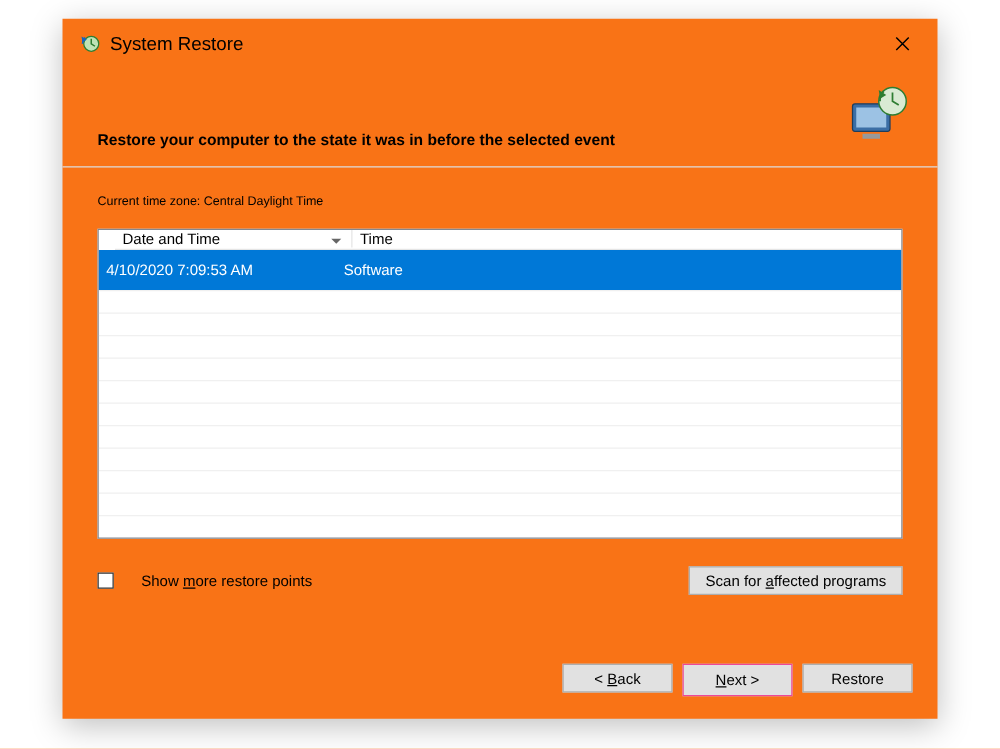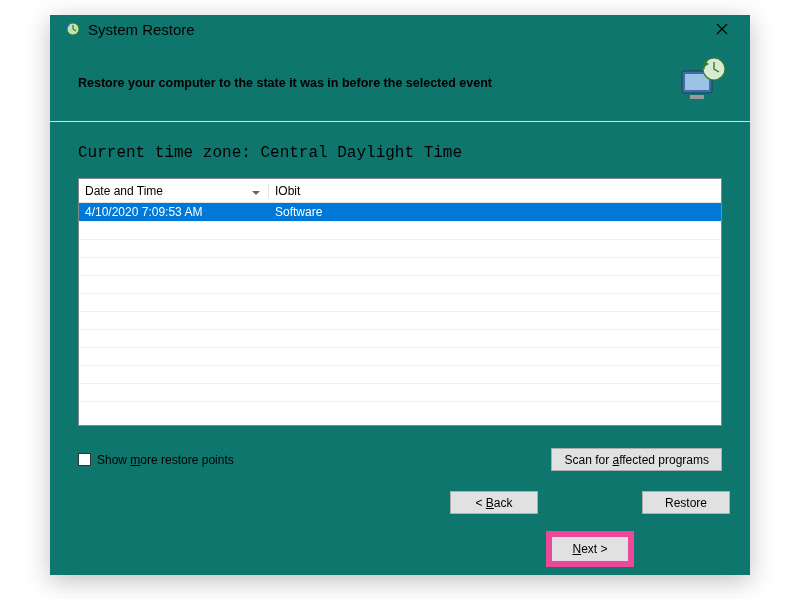--- a/index.html
+++ b/index.html
@@ -10,74 +10,75 @@
       width: 800px;
       height: 599px;
       position: relative;
     }
     .window {
       position: absolute;
       left: 50px;
       top: 15px;
       width: 700px;
       height: 560px;
-      background: #0f766e;
+      background: #f97316;
       box-shadow: 0 6px 24px rgba(0,0,0,0.25);
       display: flex;
       flex-direction: column;
     }
     .titlebar {
       height: 40px;
       display: flex;
       align-items: center;
       padding: 0 8px 0 12px;
       gap: 8px;
     }
     .titlebar .ticon { width: 18px; height: 18px; }
     .titlebar .ttitle { font-size: 15px; color: #000; flex: 1; }
     .titlebar .close {
       width: 40px; height: 28px; display:flex; align-items:center; justify-content:center;
       font-size: 16px; color:#333; cursor:pointer;
     }
     .header {
       display: flex;
-      align-items: center;
+      align-items: flex-end;
       gap: 12px;
       padding: 12px 22px 14px 28px;
       border-bottom: 1px solid #ddd;
     }
     .header .htext {
       font-weight: 700;
       font-size: 12.5px;
       color: #000;
       flex: 1;
       padding-top: 4px;
     }
     .header .hicon { width: 52px; height: 52px; }
     .content {
       flex: 1;
       padding: 22px 28px 6px 28px;
       display: flex;
       flex-direction: column;
     }
-    .tzline { font-size: 16px; color:#000; margin-bottom: 16px; font-family: Liberation Mono, monospace; }
+    .tzline { font-size: 10px; color:#000; margin-bottom: 16px; }
     .table-wrap {
       border: 1px solid #828790;
       background: #fff;
       height: 248px;
       overflow: hidden;
       display: flex;
       flex-direction: column;
     }
     .thead {
       display: flex;
       background: #fff;
       border-bottom: 1px solid #e5e5e5;
       height: 24px;
-      align-items: center;
+      align-items: flex-start;
+      margin-left: 13px;
     }
     .th {
       display:flex; align-items:center;
       padding: 0 6px;
       font-size: 12px;
       border-right: 1px solid #e5e5e5;
       position: relative;
     }
     .th:last-child { border-right: none; }
     .th .sortglyph {
@@ -88,39 +89,39 @@
       border-left: 4px solid transparent;
       border-right: 4px solid transparent;
       border-top: 4px solid #666;
     }
     .col-dt   { width: 190px; }
     .col-desc { width: 332px; }
     .col-type { flex: 1; }
     .tbody { flex:1; display:flex; flex-direction:column; }
     .trow {
       display: flex;
-      height: 18px;
+      height: 32px;
       align-items: center;
       font-size: 12px;
     }
     .trow.selected { background: #0078d7; color: #fff; }
     .tcell { padding: 0 6px; overflow: hidden; white-space: nowrap; text-overflow: ellipsis; }
     .emptyrow {
       height: 18px;
       border-top: 1px solid #f0f0f0;
     }
     .emptyrow:first-child{border-top:none;}
     .below {
       display: flex;
       align-items: center;
       margin-top: 22px;
       gap: 10px;
     }
     .checkbox {
-      display:flex; align-items:center; gap:6px; cursor:pointer;
+      display:flex; align-items:center; gap:22px; cursor:pointer;
       font-size: 12px;
     }
     .checkbox .box {
       width: 13px; height: 13px; border: 1px solid #333; background:#fff;
     }
     .checkbox .label .ul { text-decoration: underline; }
     .spacer { flex: 1; }
     .btn {
       height: 23px;
       min-width: 150px;
@@ -140,21 +141,21 @@
     }
     .fbtn {
       height: 23px;
       width: 88px;
       background: #e1e1e1;
       border: 1px solid #adadad;
       font-size: 12px;
       cursor: pointer;
       display:flex; align-items:center; justify-content:center;
     }
-    .fbtn.default { border: 6px solid #ec4899; padding:12px;margin-top:40px; }
+    .fbtn.default { border: 1px solid #ec4899; padding:12px; }
     .fbtn .ul { text-decoration: underline; }
   </style>
 </head>
 <body>
 
 <div class="window">
 
   <div class="titlebar">
     <span class="ticon">
       <svg viewBox="0 0 18 18">
@@ -192,21 +193,21 @@
       <span>Current time zone: </span><span>Central Daylight Time</span>
     </div>
 
     <div class="table-wrap">
       <div class="thead">
         <div class="th col-dt">
           <span>Date and Time</span>
           <span class="sortglyph"></span>
         </div>
         <div class="th col-type">
-          <span>IObit</span>
+          <span>Time</span>
         </div>
       </div>
       <div class="tbody">
         <div class="trow selected">
           <div class="tcell col-dt">4/10/2020 7:09:53 AM</div>
           <div class="tcell col-type">Software</div>
         </div>
         <div class="emptyrow"></div>
         <div class="emptyrow"></div>
         <div class="emptyrow"></div>

